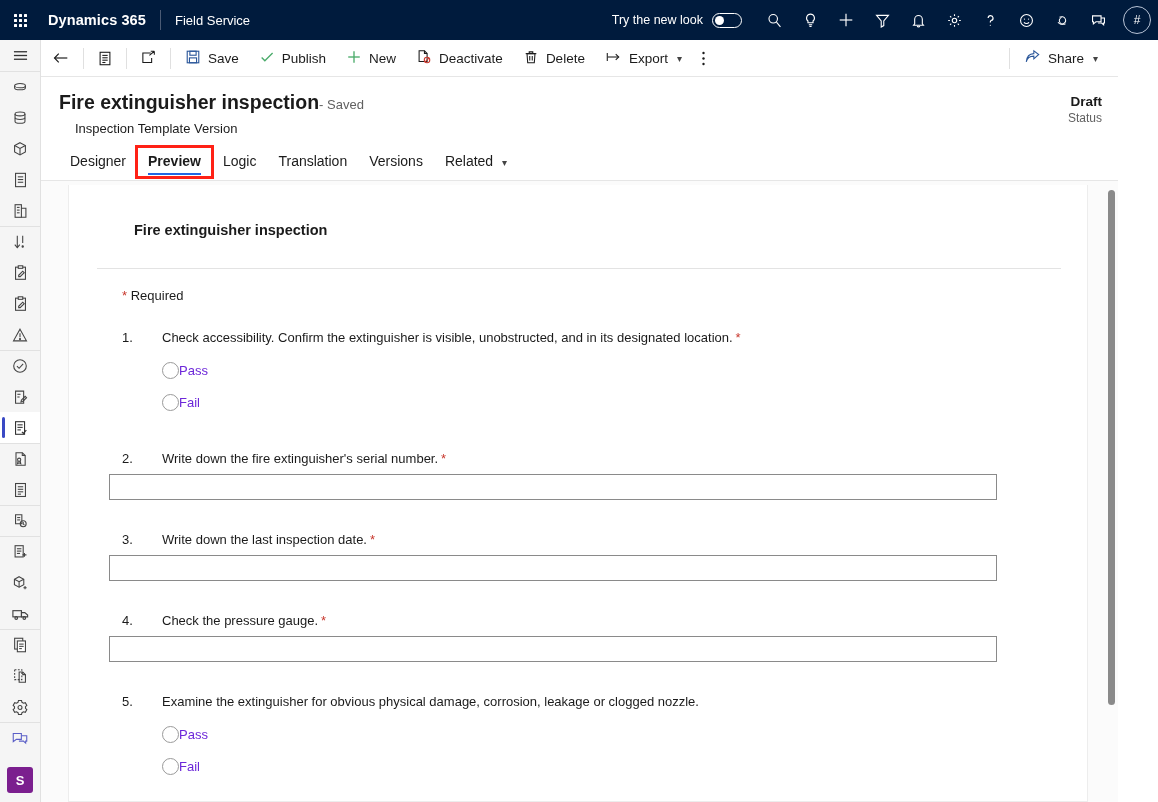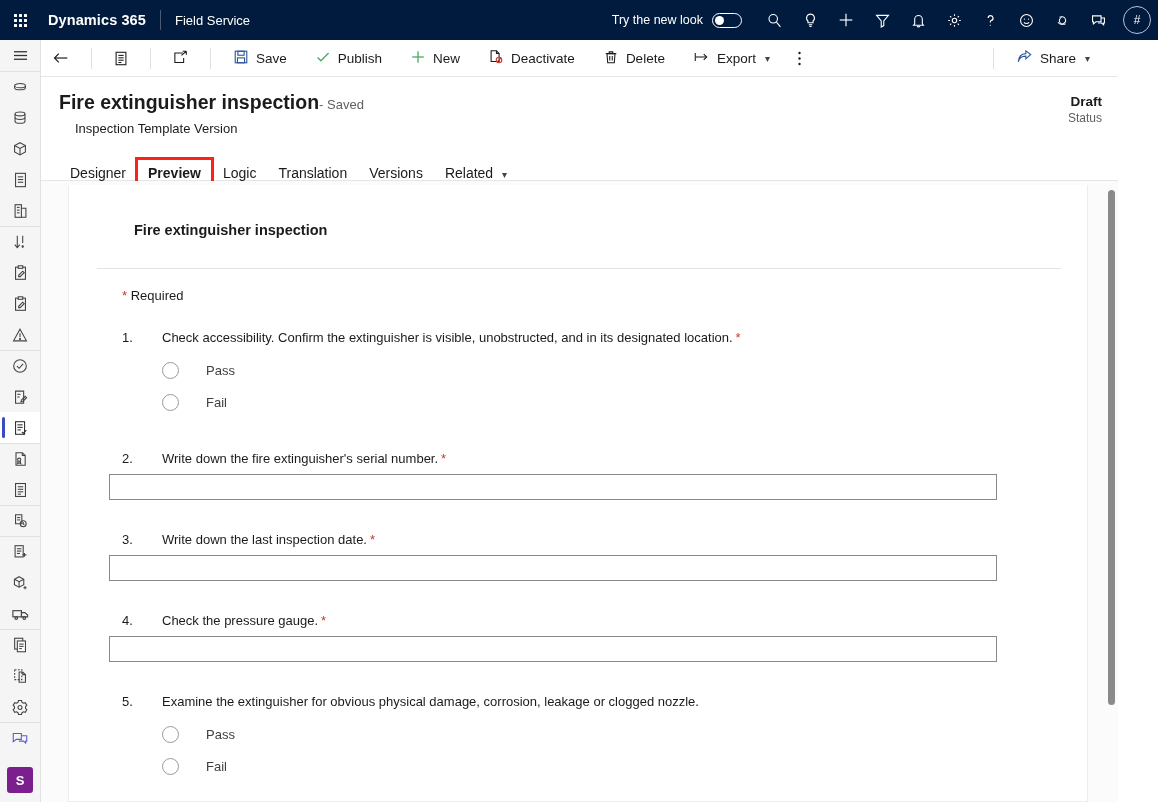--- a/index.html
+++ b/index.html
@@ -95,21 +95,21 @@
   }
   .right-rail-item {
     width: 40px; height: 46px; display: flex; align-items: center; justify-content: center;
     cursor: pointer;
   }
 
   
   .command-bar {
     position: absolute; left: 41px; top: 40px; width: 1077px; height: 37px;
     background: #ffffff; border-bottom: 1px solid #e6e6e6;
-    display: flex; align-items: center; padding-left: 2px; gap: 8px;
+    display: flex; align-items: center; padding-left: 2px;
   }
   .cmd-btn {
     height: 37px; display: flex; align-items: center; gap: 7px;
     padding: 0 10px; cursor: pointer; font-size: 13.5px; color: #1b1b1b;
     white-space: nowrap; position: relative;
   }
   .cmd-btn.icon-only { padding: 0 9px; }
   .cmd-sep { width: 1px; height: 21px; background: #e0e0e0; margin: 0 4px; }
   .cmd-highlight {
     outline: 3px solid #ff2116; outline-offset: -1px;
@@ -128,21 +128,21 @@
   .rec-sub { position: absolute; left: 34px; top: 44px; font-size: 13px; color: #1b1b1b; }
   .rec-status { position: absolute; right: 16px; top: 17px; text-align: right; }
   .rec-status-value { font-size: 13.5px; font-weight: bold; color: #1b1b1b; }
   .rec-status-label { font-size: 12px; color: #616161; margin-top: 2px; }
 
   .tabs { position: absolute; left: 18px; top: 70px; display: flex; align-items: flex-end; }
   .tab {
     font-size: 14px; color: #1b1b1b; padding: 6px 11px 8px 11px;
     cursor: pointer; position: relative; white-space: nowrap;
   }
-  .tab.active { font-weight: bold; margin-top: 12px; }
+  .tab.active { font-weight: bold; }
   .tab.active .tab-underline {
     position: absolute; left: 11px; right: 11px; bottom: 2px; height: 2px; background: #2266e3;
   }
   .tab-highlight { outline: 3px solid #ff2116; outline-offset: -1px; }
   .tab .chev-d { font-size: 10px; margin-left: 5px; color: #444; }
 
   
   .content-area {
     position: absolute; left: 41px; top: 181px; width: 1077px; height: 621px;
     background: #fbfbfb; overflow: hidden;
@@ -166,21 +166,21 @@
   .question { position: absolute; left: 53px; width: 930px; }
   .q-num { position: absolute; left: 0; top: 0; font-size: 13px; color: #1b1b1b; }
   .q-text { position: absolute; left: 40px; top: 0; font-size: 13px; color: #1b1b1b; }
   .q-text .req-star { margin-left: 3px; }
 
   .radio-row { position: absolute; left: 40px; display: flex; align-items: center; cursor: pointer; }
   .radio-dot {
     width: 17px; height: 17px; border-radius: 50%;
     border: 1px solid #9a9a9a; background: #ffffff; flex: none;
   }
-  .radio-label { font-size: 13px; color: #404040; margin-left: 27px; }
+  .radio-label { font-size: 13px; color: #6d28d9; margin-left: 0; }
 
   .text-input {
     position: absolute; left: 40px; width: 888px; height: 26px;
     border: 1px solid #8a8a8a; background: #ffffff;
     font-family: "Liberation Sans", sans-serif; font-size: 13px;
     padding: 0 8px; outline: none; color: #1b1b1b;
   }
 
   
   .vscroll {

